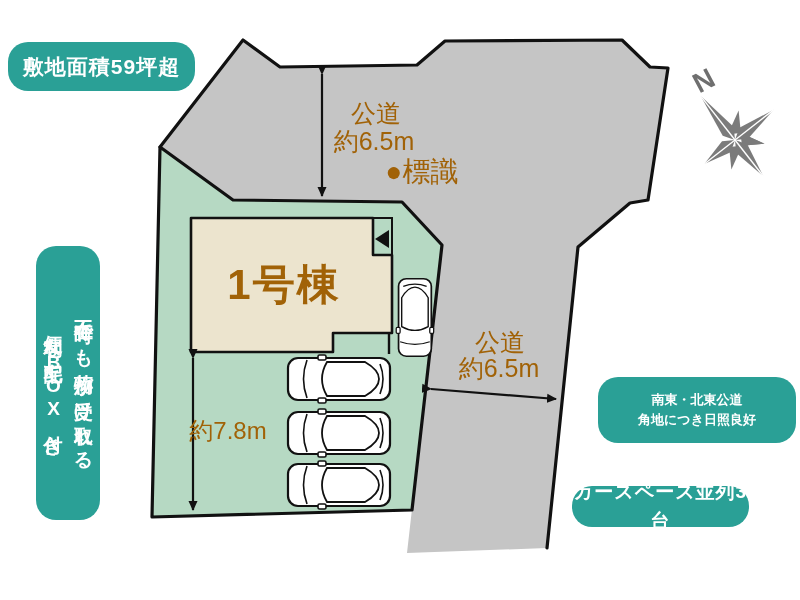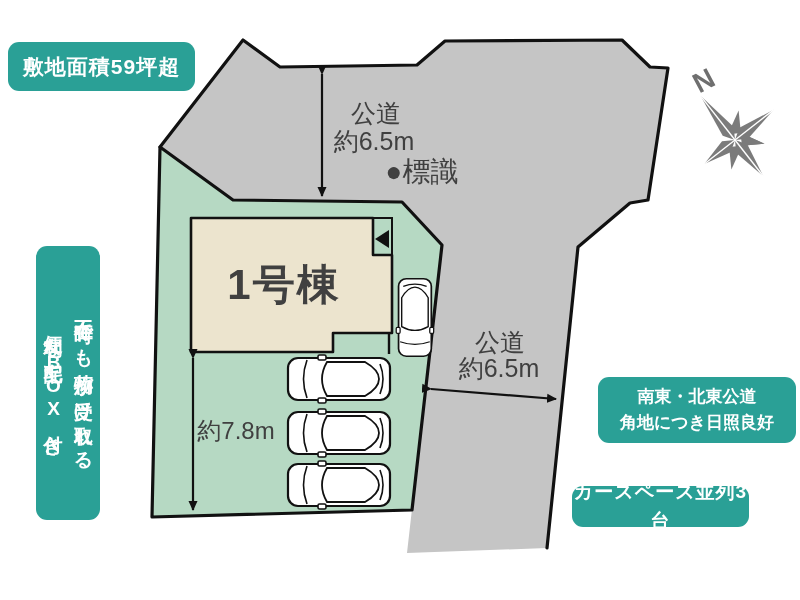--- a/index.html
+++ b/index.html
@@ -1,33 +1,33 @@
 <!DOCTYPE html>
 <html><head>
 <meta charset="utf-8">
 <style>
   html,body{margin:0;padding:0;background:#ffffff;}
   .stage{
     position:relative;width:800px;height:600px;background:#ffffff;overflow:hidden;
     font-family:"Liberation Sans","DejaVu Sans",sans-serif;
   }
   .stage svg{position:absolute;left:0;top:0;}
-  .label{position:absolute;color:#404040;white-space:pre-line;text-align:center;}
+  .label{position:absolute;color:#a16207;white-space:pre-line;text-align:center;}
   .badge{
     position:absolute;background:#2aa096;color:#ffffff;font-weight:bold;
     display:flex;align-items:center;justify-content:center;text-align:center;
-    border-radius:11px;white-space:pre-line;line-height:1.5;
+    border-radius:20px;white-space:pre-line;line-height:1.5;
   }
   .badge-site-area{left:8px;top:42px;width:187px;height:49px;font-size:21px;letter-spacing:1px;}
   .badge-delivery{
     left:36px;top:246px;width:64px;height:274px;font-size:19px;
     writing-mode:vertical-rl;text-orientation:upright;letter-spacing:2px;line-height:1.6;
   }
   .badge-certified{left:610px;top:287px;width:184px;height:43px;font-size:19px;letter-spacing:1px;}
-  .badge-corner{left:598px;top:377px;width:198px;height:66px;font-size:17px;line-height:1.55;}
+  .badge-corner{left:598px;top:377px;width:198px;height:66px;font-size:13px;line-height:1.55;}
   .badge-carspace{left:572px;top:486px;width:177px;height:41px;font-size:19px;letter-spacing:1px;}
   .plan-text{font-size:25px;}
   .t-center{transform:translate(-50%,-50%);}
   .building-label{font-size:42px;font-weight:bold;letter-spacing:2px;}
   .north-label{font-size:28px;font-weight:bold;color:#6f6f6f;transform:translate(-50%,-50%) rotate(-28deg);}
 </style>
 </head>
 <body>
 
 <div class="stage">
@@ -84,21 +84,21 @@
       <line x1="0" y1="0" x2="49" y2="0" stroke="#ffffff" stroke-width="1.4"></line>
       <line x1="0" y1="0" x2="-39" y2="0" stroke="#ffffff" stroke-width="1.4"></line>
     </g>
   </svg>
 
   <div class="label plan-text t-center" style="left:376px;top:113px;">公道</div>
   <div class="label plan-text t-center" style="left:374px;top:141px;">約6.5m</div>
   <div class="label t-center" style="left:422px;top:172px;font-size:28px;">●標識</div>
   <div class="label plan-text t-center" style="left:500px;top:342px;">公道</div>
   <div class="label plan-text t-center" style="left:499px;top:368px;">約6.5m</div>
-  <div class="label t-center" style="left:236px;top:431px;font-size:24px;">約7.8m</div>
+  <div class="label t-center" style="left:228px;top:431px;font-size:24px;">約7.8m</div>
   <div class="label building-label t-center" style="left:284px;top:285px;">1号棟</div>
   <div class="label north-label" style="left:704px;top:81px;">N</div>
 
   <div class="badge badge-site-area">敷地面積59坪超</div>
   <div class="badge badge-delivery">不在時でも荷物が受け取れる
 便利な宅配BOX付き</div>
   <div class="badge badge-corner">南東・北東公道
 角地につき日照良好</div>
   <div class="badge badge-carspace">カースペース並列3台</div>
 

